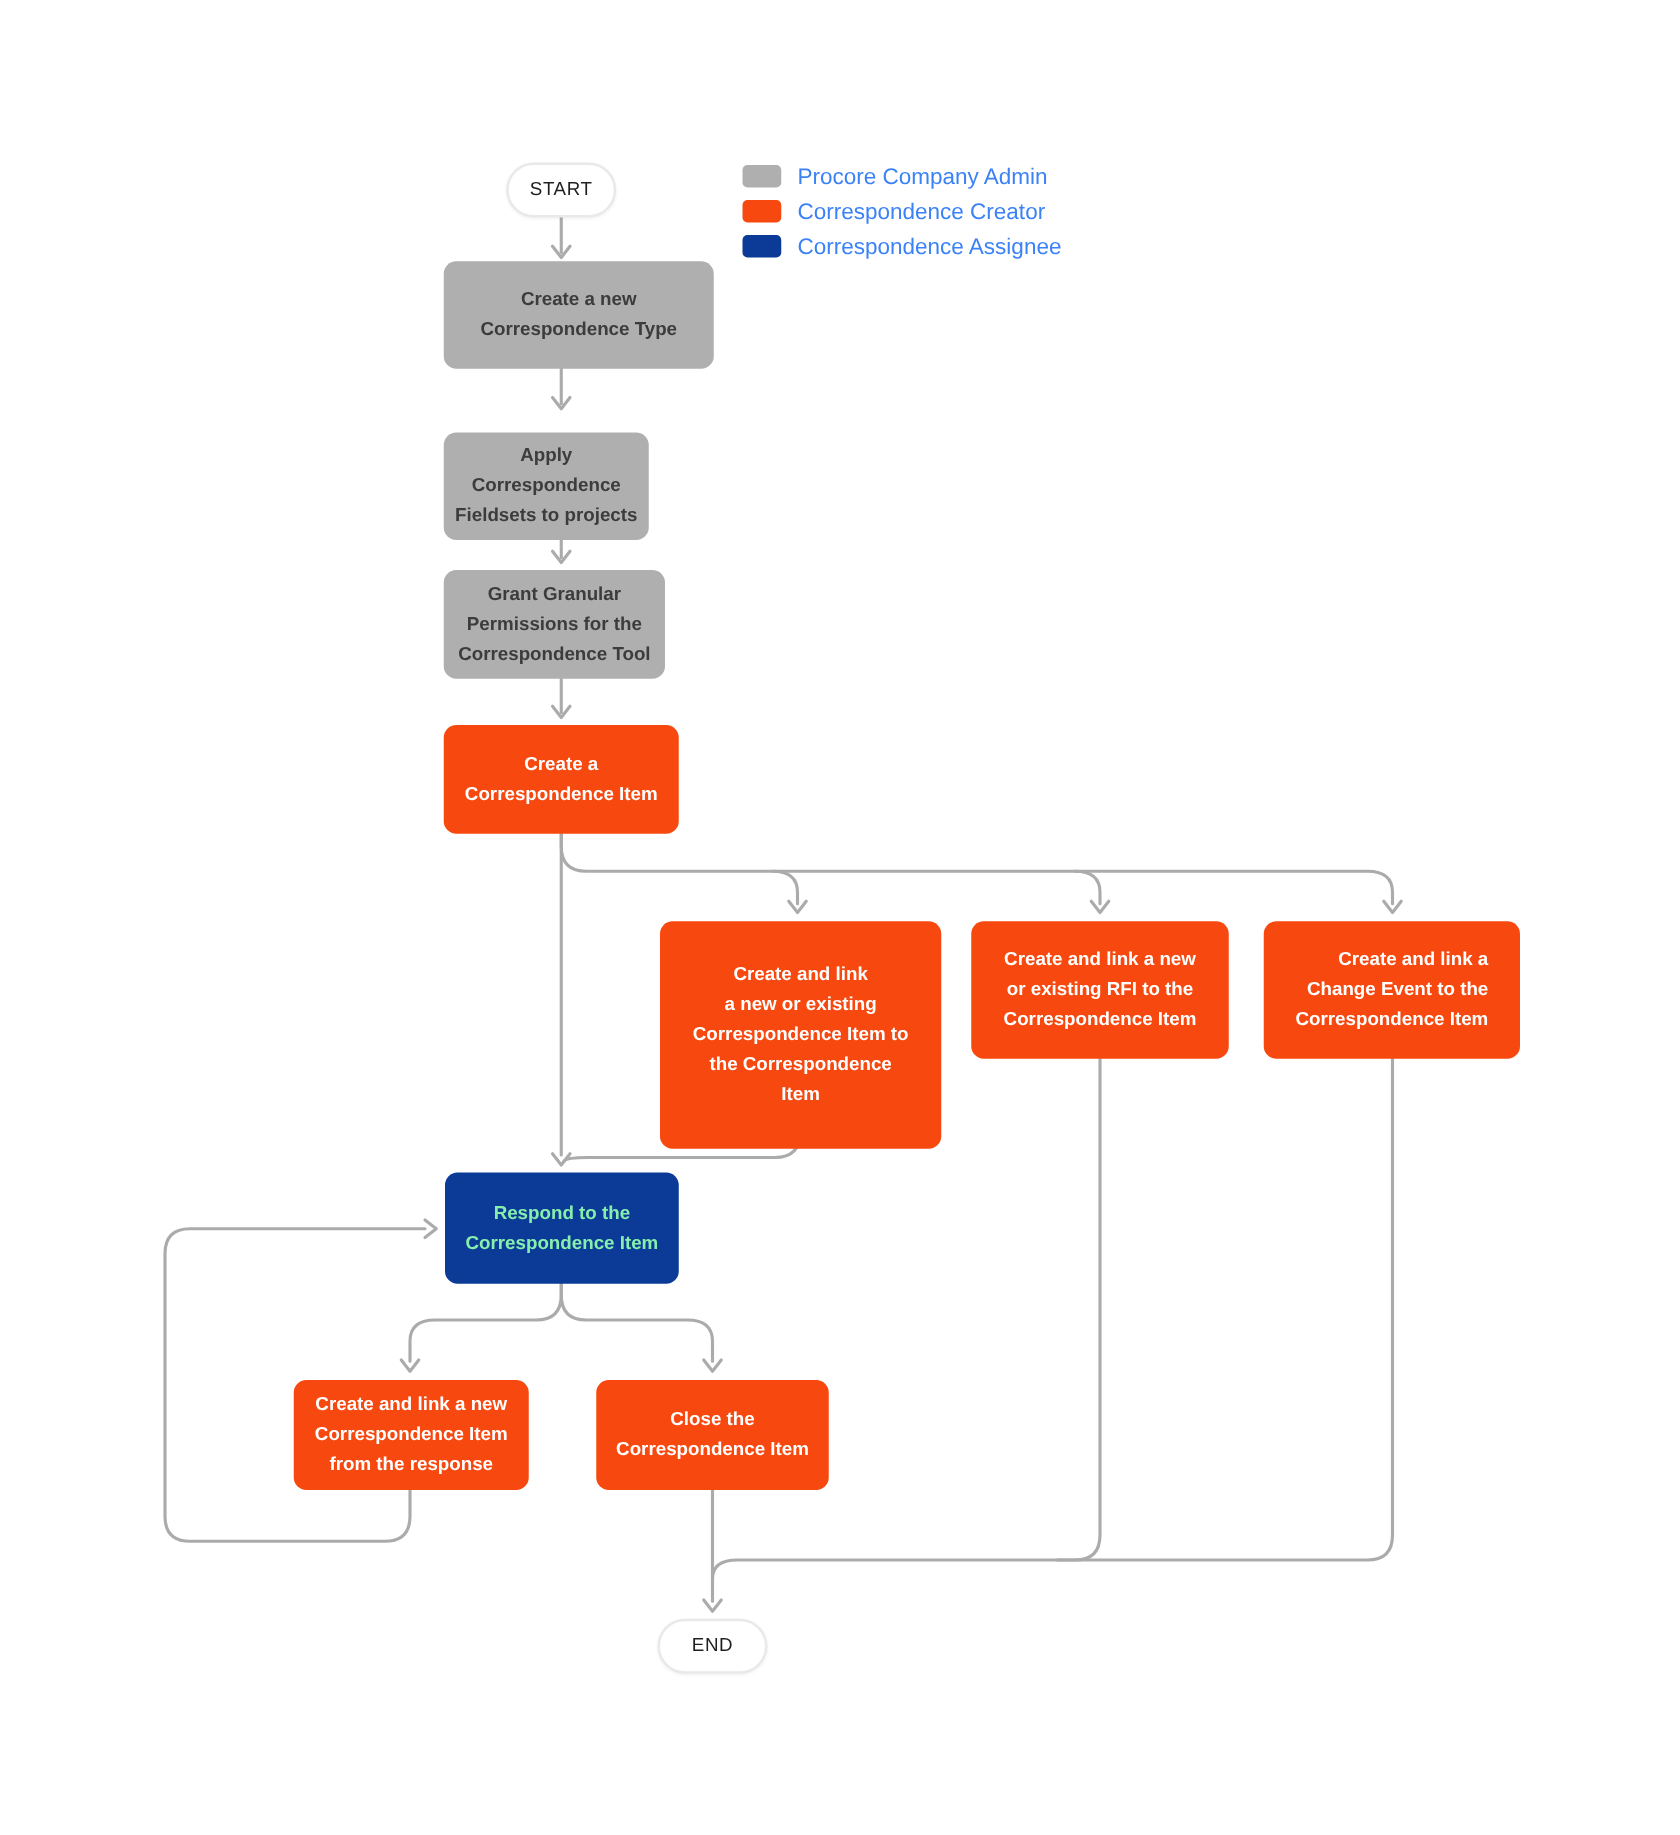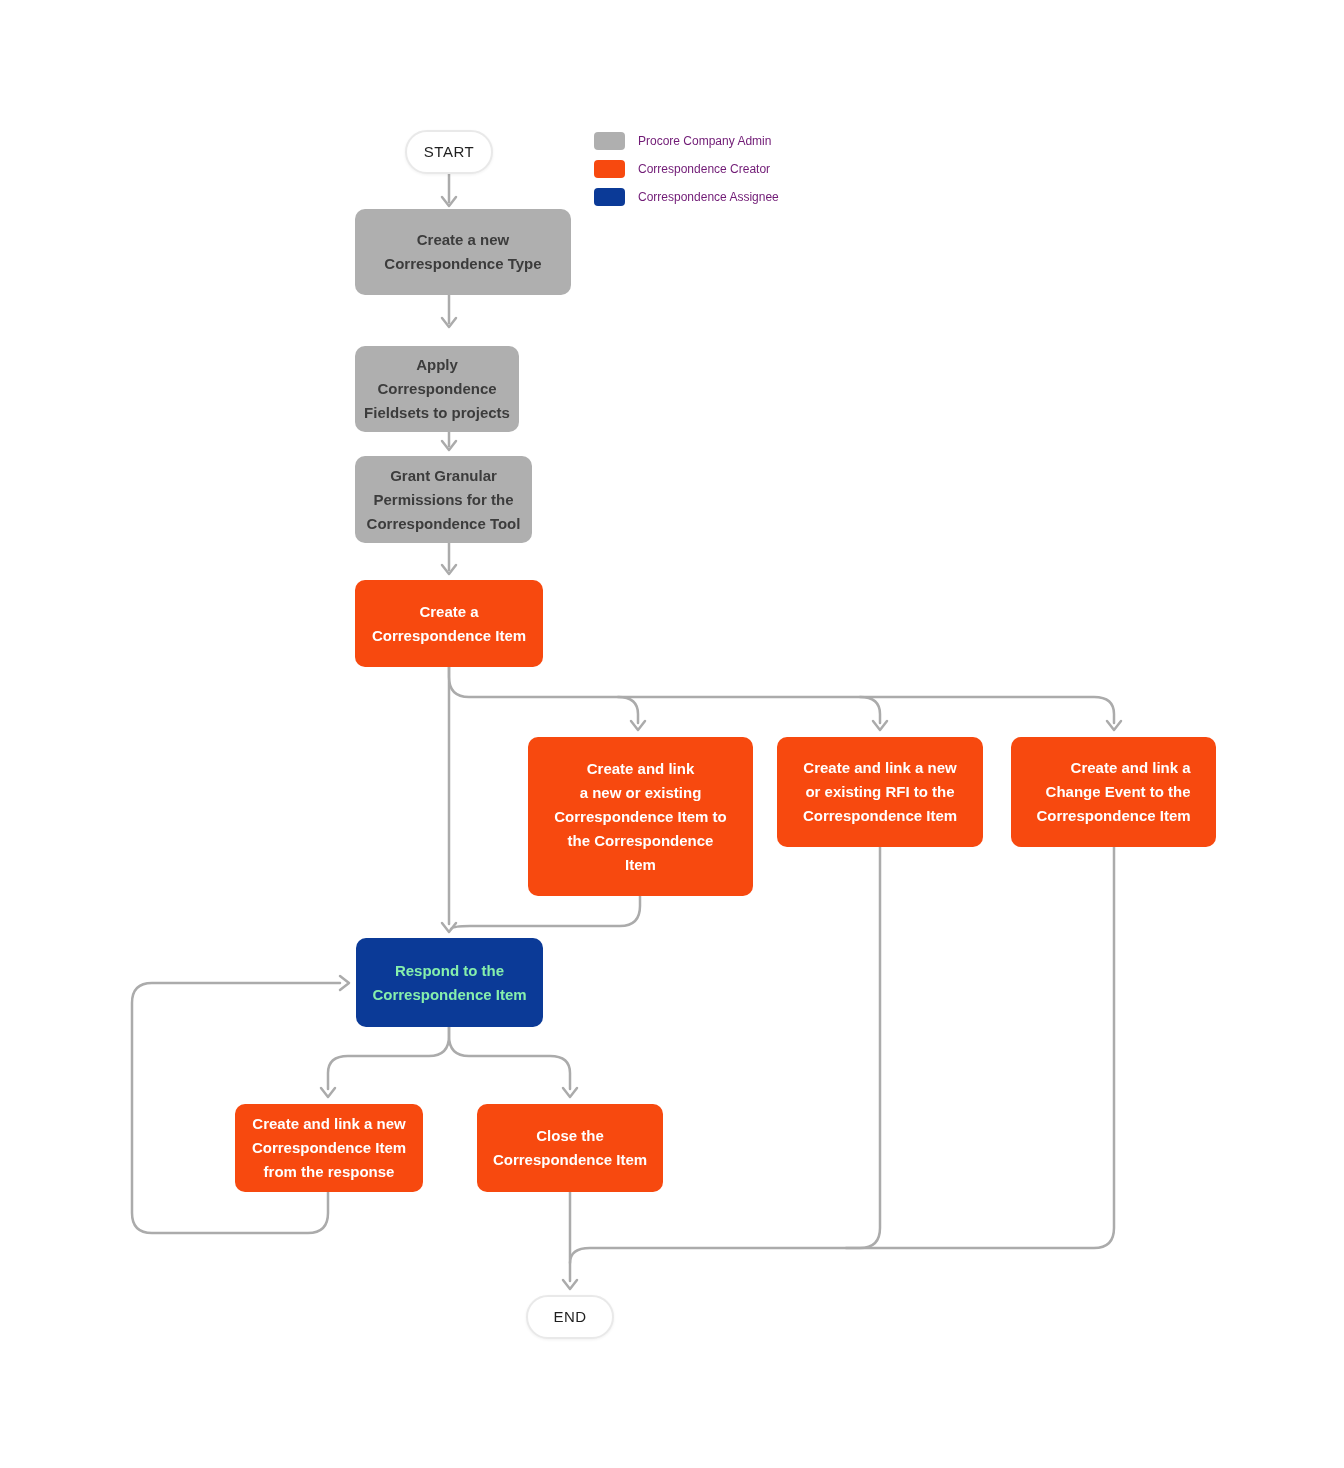--- a/index.html
+++ b/index.html
@@ -17,21 +17,21 @@
   .role-creator{background:#F7490F;color:#ffffff;}
   .role-assignee{background:#0B3A97;color:#86efac;}
   .terminal{
     background:#ffffff;border:2px solid #E9E9E9;border-radius:24px;
     font-weight:normal;color:#1F1F1F;letter-spacing:0.5px;
     box-shadow:0 1px 3px rgba(0,0,0,0.06);
   }
   .legend{position:absolute;left:594px;top:132px;z-index:2;display:flex;flex-direction:column;gap:10px;}
   .legend-row{display:flex;align-items:center;gap:13px;height:18px;}
   .legend-swatch{width:31px;height:18px;border-radius:4px;flex:0 0 auto;}
-  .legend-label{font-size:12px;color:#701a75;line-height:18px;}
+  .legend-label{font-size:18px;color:#3b82f6;line-height:18px;}
 </style>
 </head>
 <body>
 
 <div class="canvas">
 
   <svg class="connectors" width="1344" height="1468" viewBox="0 0 1344 1468">
     <g fill="none" stroke="#ABABAB" stroke-width="2.5" stroke-linecap="round" stroke-linejoin="round">
 
       <path d="M449,174 V202"></path>
@@ -99,21 +99,21 @@
 Correspondence
 Fieldsets to projects</div>
 
   <div class="node role-admin" style="left:355px;top:456px;width:177px;height:87px;">Grant Granular
 Permissions for the
 Correspondence Tool</div>
 
   <div class="node role-creator" style="left:355px;top:580px;width:188px;height:87px;">Create a
 Correspondence Item</div>
 
-  <div class="node role-creator" style="left:528px;top:737px;width:225px;height:159px;">Create and link
+  <div class="node role-creator" style="left:528px;top:737px;width:225px;height:182px;">Create and link
 a new or existing
 Correspondence Item to
 the Correspondence
 Item</div>
 
   <div class="node role-creator" style="left:777px;top:737px;width:206px;height:110px;">Create and link a new
 or existing RFI to the
 Correspondence Item</div>
 
   <div class="node role-creator" style="left:1011px;top:737px;width:205px;height:110px;text-align:right;">Create and link a

